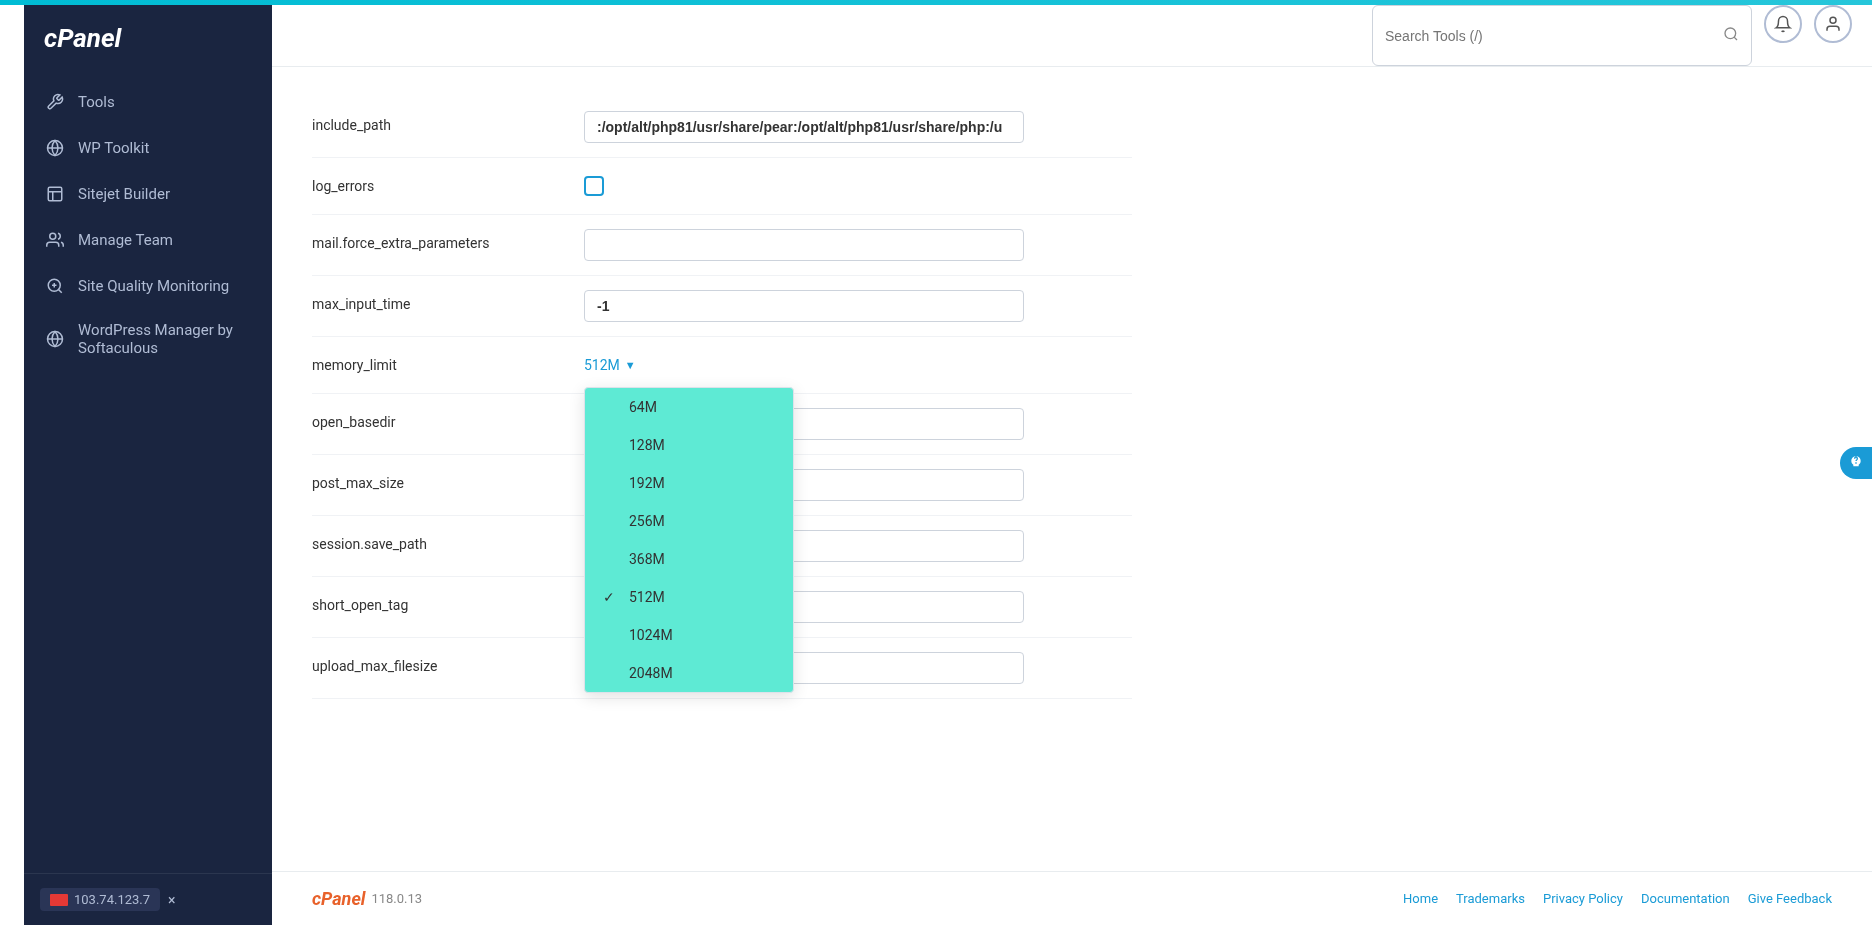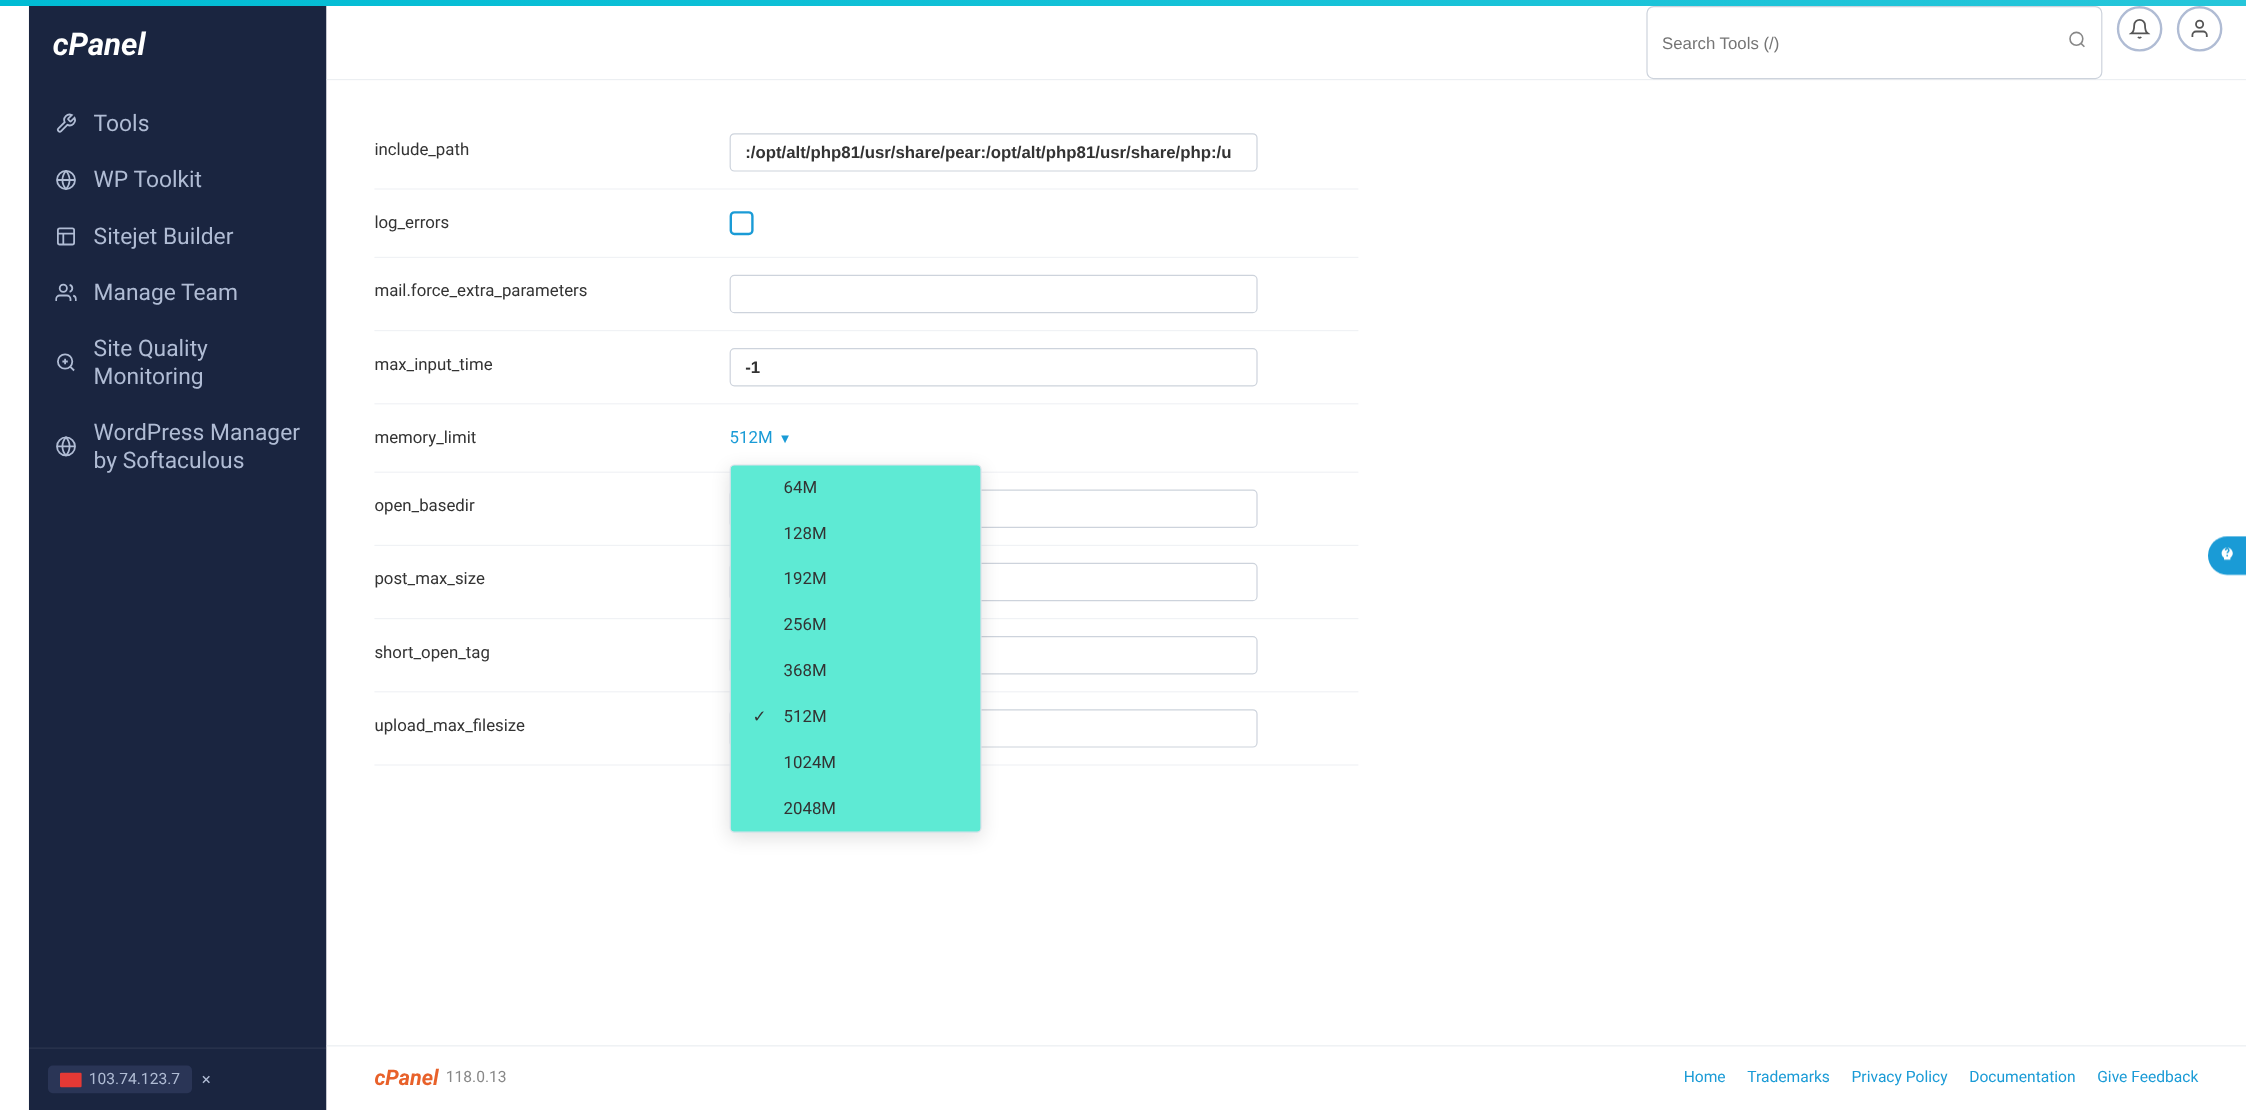--- a/index.html
+++ b/index.html
@@ -39,21 +39,21 @@
 
     .sidebar-nav { padding: 8px 0; }
 
     .nav-item {
       display: flex;
       align-items: center;
       gap: 12px;
       padding: 12px 20px;
       cursor: pointer;
       color: #b0bcd4;
-      font-size: 19px;
+      font-size: 15px;
       transition: background 0.15s;
     }
     .nav-item .nav-icon { width: 22px; height: 22px; flex-shrink: 0; display: flex; align-items: center; justify-content: center; }
 
     .sidebar-footer {
       margin-top: auto;
       padding: 14px 16px;
       display: flex;
       align-items: center;
       gap: 8px;
@@ -137,21 +137,21 @@
 
     .php-form {
       max-width: 820px;
     }
 
     .form-row {
       display: flex;
       align-items: flex-start;
       padding: 14px 0;
       border-bottom: 1px solid #f0f2f5;
-      gap: 36px;
+      gap: 12px;
     }
 
     .form-label {
       width: 260px;
       flex-shrink: 0;
       font-size: 14px;
       color: #333;
       padding-top: 6px;
     }
 
@@ -475,20 +475,26 @@
           </div>
         </div>
 
         <div class="form-row">
           <label class="form-label">post_max_size</label>
           <div class="form-control-wrap">
             <input type="text" class="form-input" value="" style="">
           </div>
         </div>
 
+        <div class="form-row">
+          <label class="form-label">session.save_path</label>
+          <div class="form-control-wrap">
+            <input type="text" class="form-input" value="" style="">
+          </div>
+        </div>
 
         <div class="form-row">
           <label class="form-label">short_open_tag</label>
           <div class="form-control-wrap">
             <input type="text" class="form-input" value="" style="">
           </div>
         </div>
 
         <div class="form-row">
           <label class="form-label">upload_max_filesize</label>

